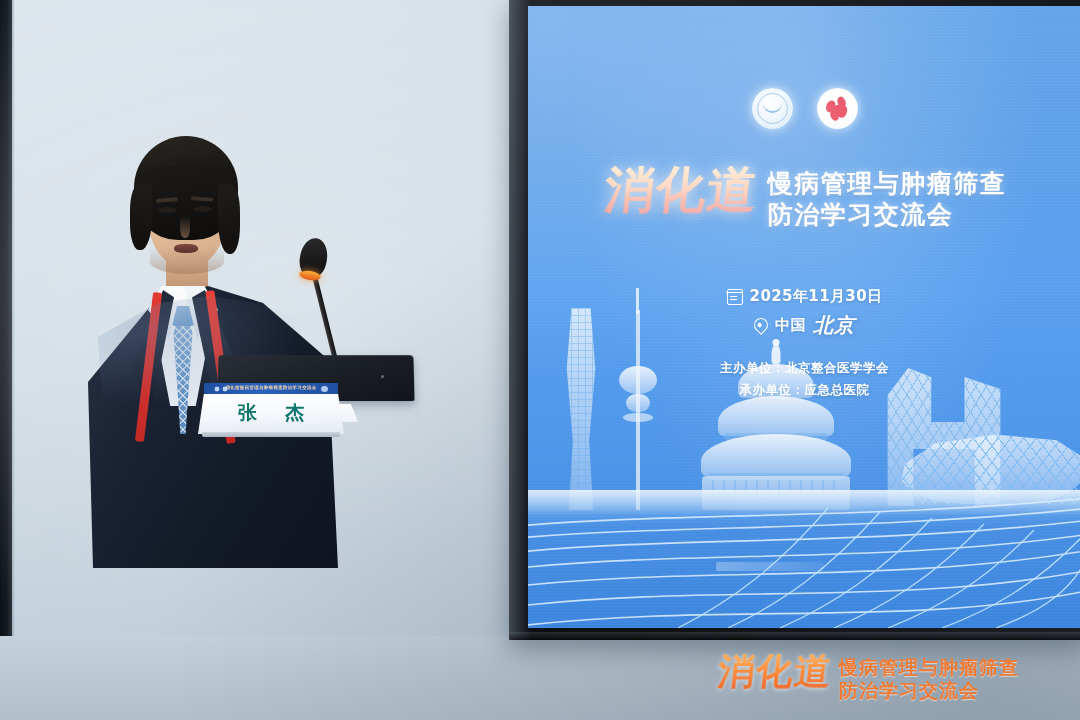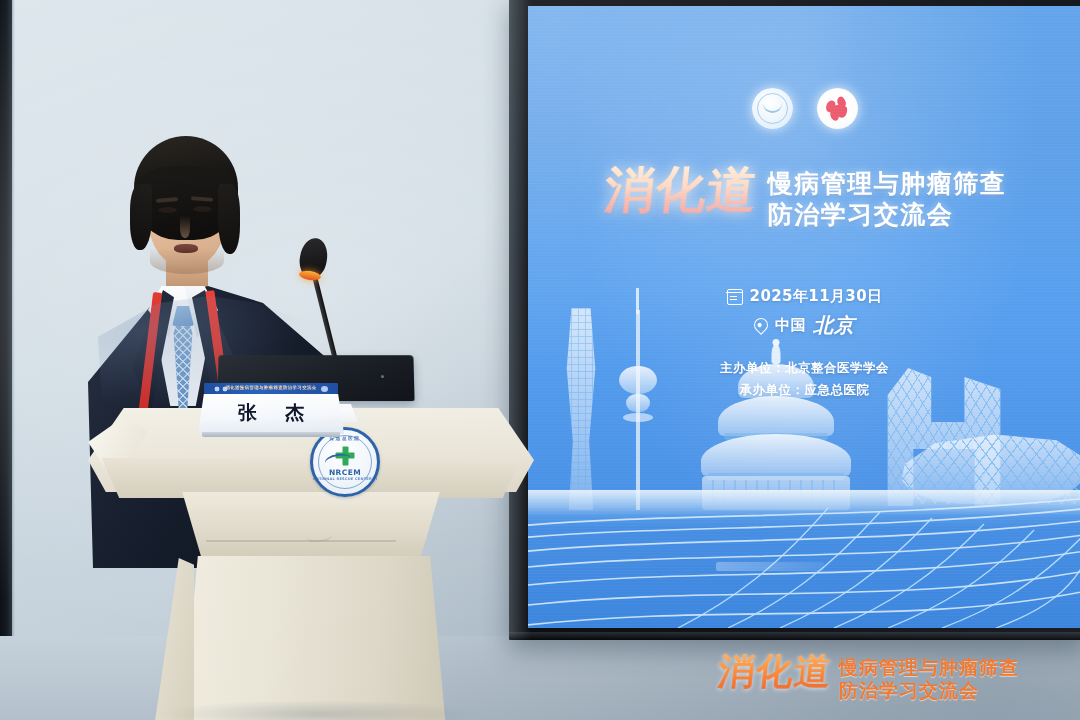--- a/index.html
+++ b/index.html
@@ -335,21 +335,21 @@
     background:radial-gradient(circle at 3px 3px,#cfe2ff 2.4px,rgba(0,0,0,0) 2.6px),
                radial-gradient(circle at 11px 3px,#cfe2ff 2.4px,rgba(0,0,0,0) 2.6px);}
   .np-dot-r{position:absolute;right:10px;top:2.6px;width:7px;height:6px;border-radius:50%;
     background:rgba(205,225,255,.85);}
   .np-body{position:absolute;left:0;top:11px;width:146px;height:40px;
     background:linear-gradient(178deg,#ffffff 0%,#f4f7fb 55%,#e3e9f1 100%);
     clip-path:polygon(4% 0,96% 0,100% 100%,0 100%);
     box-shadow:0 3px 7px rgba(60,85,115,.28);}
   .np-name{position:absolute;left:0;right:0;top:17px;text-align:center;
     font-family:"DejaVu Sans","Liberation Sans",sans-serif;
-    font-size:19px;font-weight:700;letter-spacing:11px;color:#0f172a;
+    font-size:19px;font-weight:700;letter-spacing:11px;color:#0f766e;
     text-indent:11px;}
   .np-base{position:absolute;left:4px;top:49px;width:138px;height:5px;
     background:linear-gradient(180deg,#cdd5de,#aab4c0);border-radius:0 0 2px 2px;}
 
   
   .paper{position:absolute;left:240px;top:404px;width:118px;height:18px;z-index:8;
     background:linear-gradient(180deg,#ffffff,#eef2f7);
     clip-path:polygon(6% 0,94% 0,100% 100%,0 100%);opacity:.95;}
 </style>
 </head>
@@ -521,40 +521,20 @@
     <div class="mic-head"></div>
     <div class="mic-led"></div>
   </div>
 
   <div class="laptop">
     <div class="laptop-lid">
       <div class="laptop-dot"></div>
     </div>
   </div>
 
-  <div class="podium">
-    <div class="pod-top"></div>
-    <div class="pod-edge-l"></div>
-    <div class="pod-top-face"></div>
-    <div class="pod-mid"></div>
-    <div class="pod-mid-line"></div>
-    <div class="pod-mid-mark"></div>
-    <div class="pod-col"></div>
-    <div class="pod-col-l"></div>
-    <div class="pod-shadow"></div>
-
-    <div class="pod-emblem">
-      <div class="pe-ring"></div>
-      <div class="pe-arc-top">应急总医院</div>
-      <div class="pe-cross"></div>
-      <div class="pe-wave"></div>
-      <div class="pe-txt">NRCEM</div>
-      <div class="pe-arc">NATIONAL RESCUE CENTER FOR EMERGENCY MEDICINE</div>
-    </div>
-  </div>
 
   <div class="paper"></div>
 
   <div class="nameplate">
     <div class="np-strip">
       <div class="np-strip-txt">消化道慢病管理与肿瘤筛查防治学习交流会</div>
       <div class="np-dots"></div>
       <div class="np-dot-r"></div>
     </div>
     <div class="np-body"></div>

